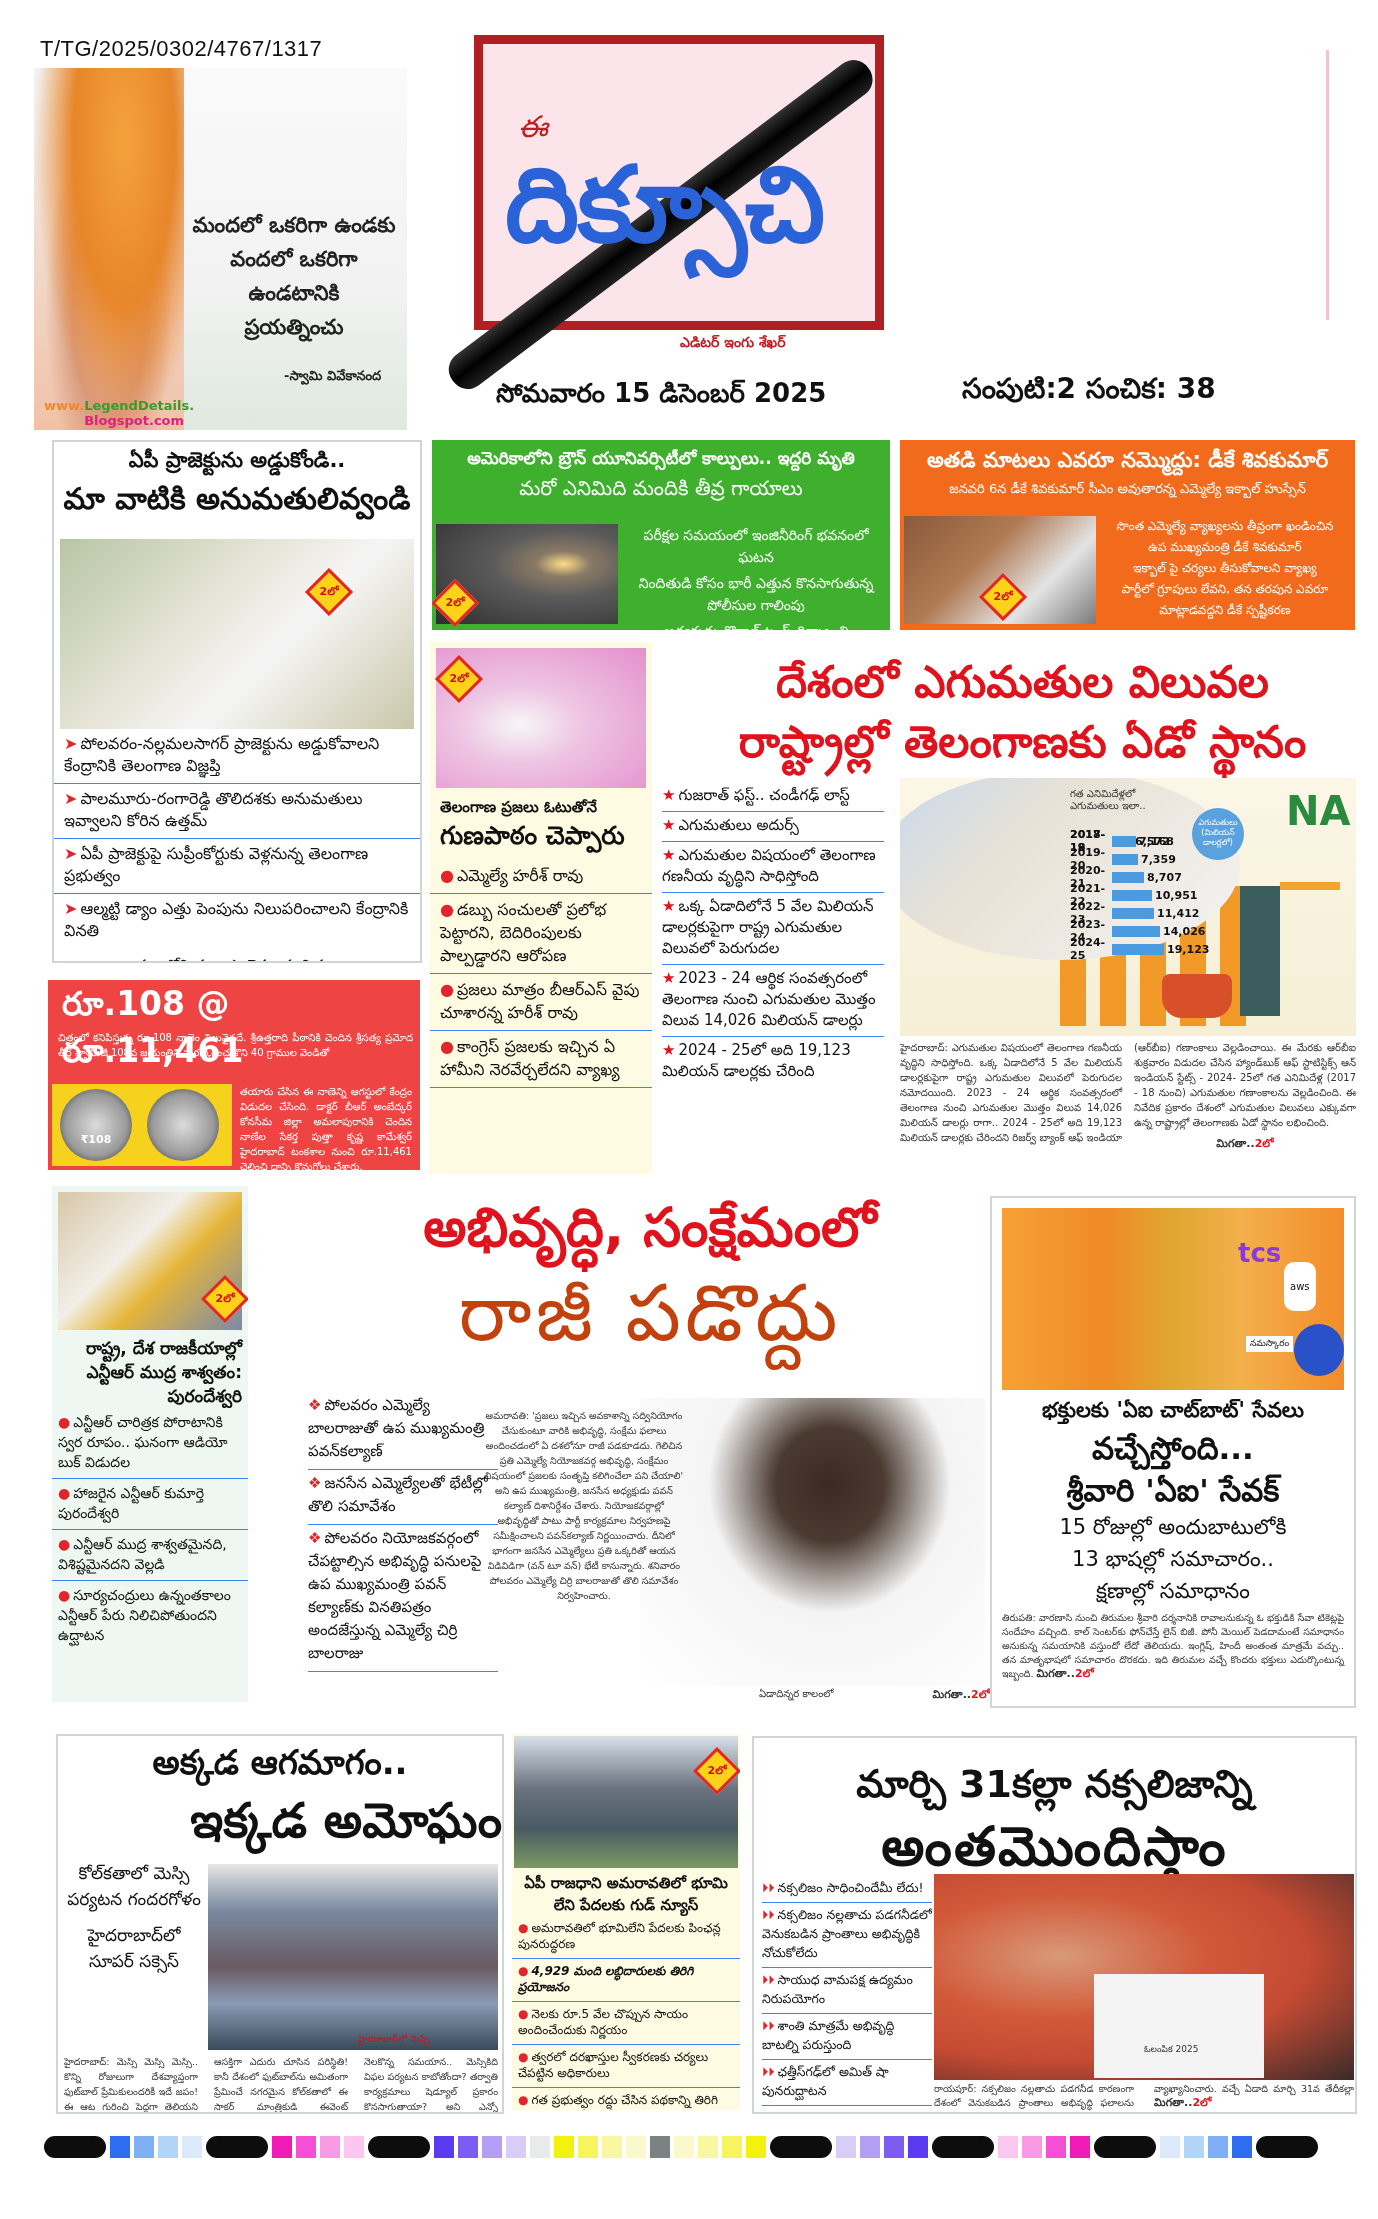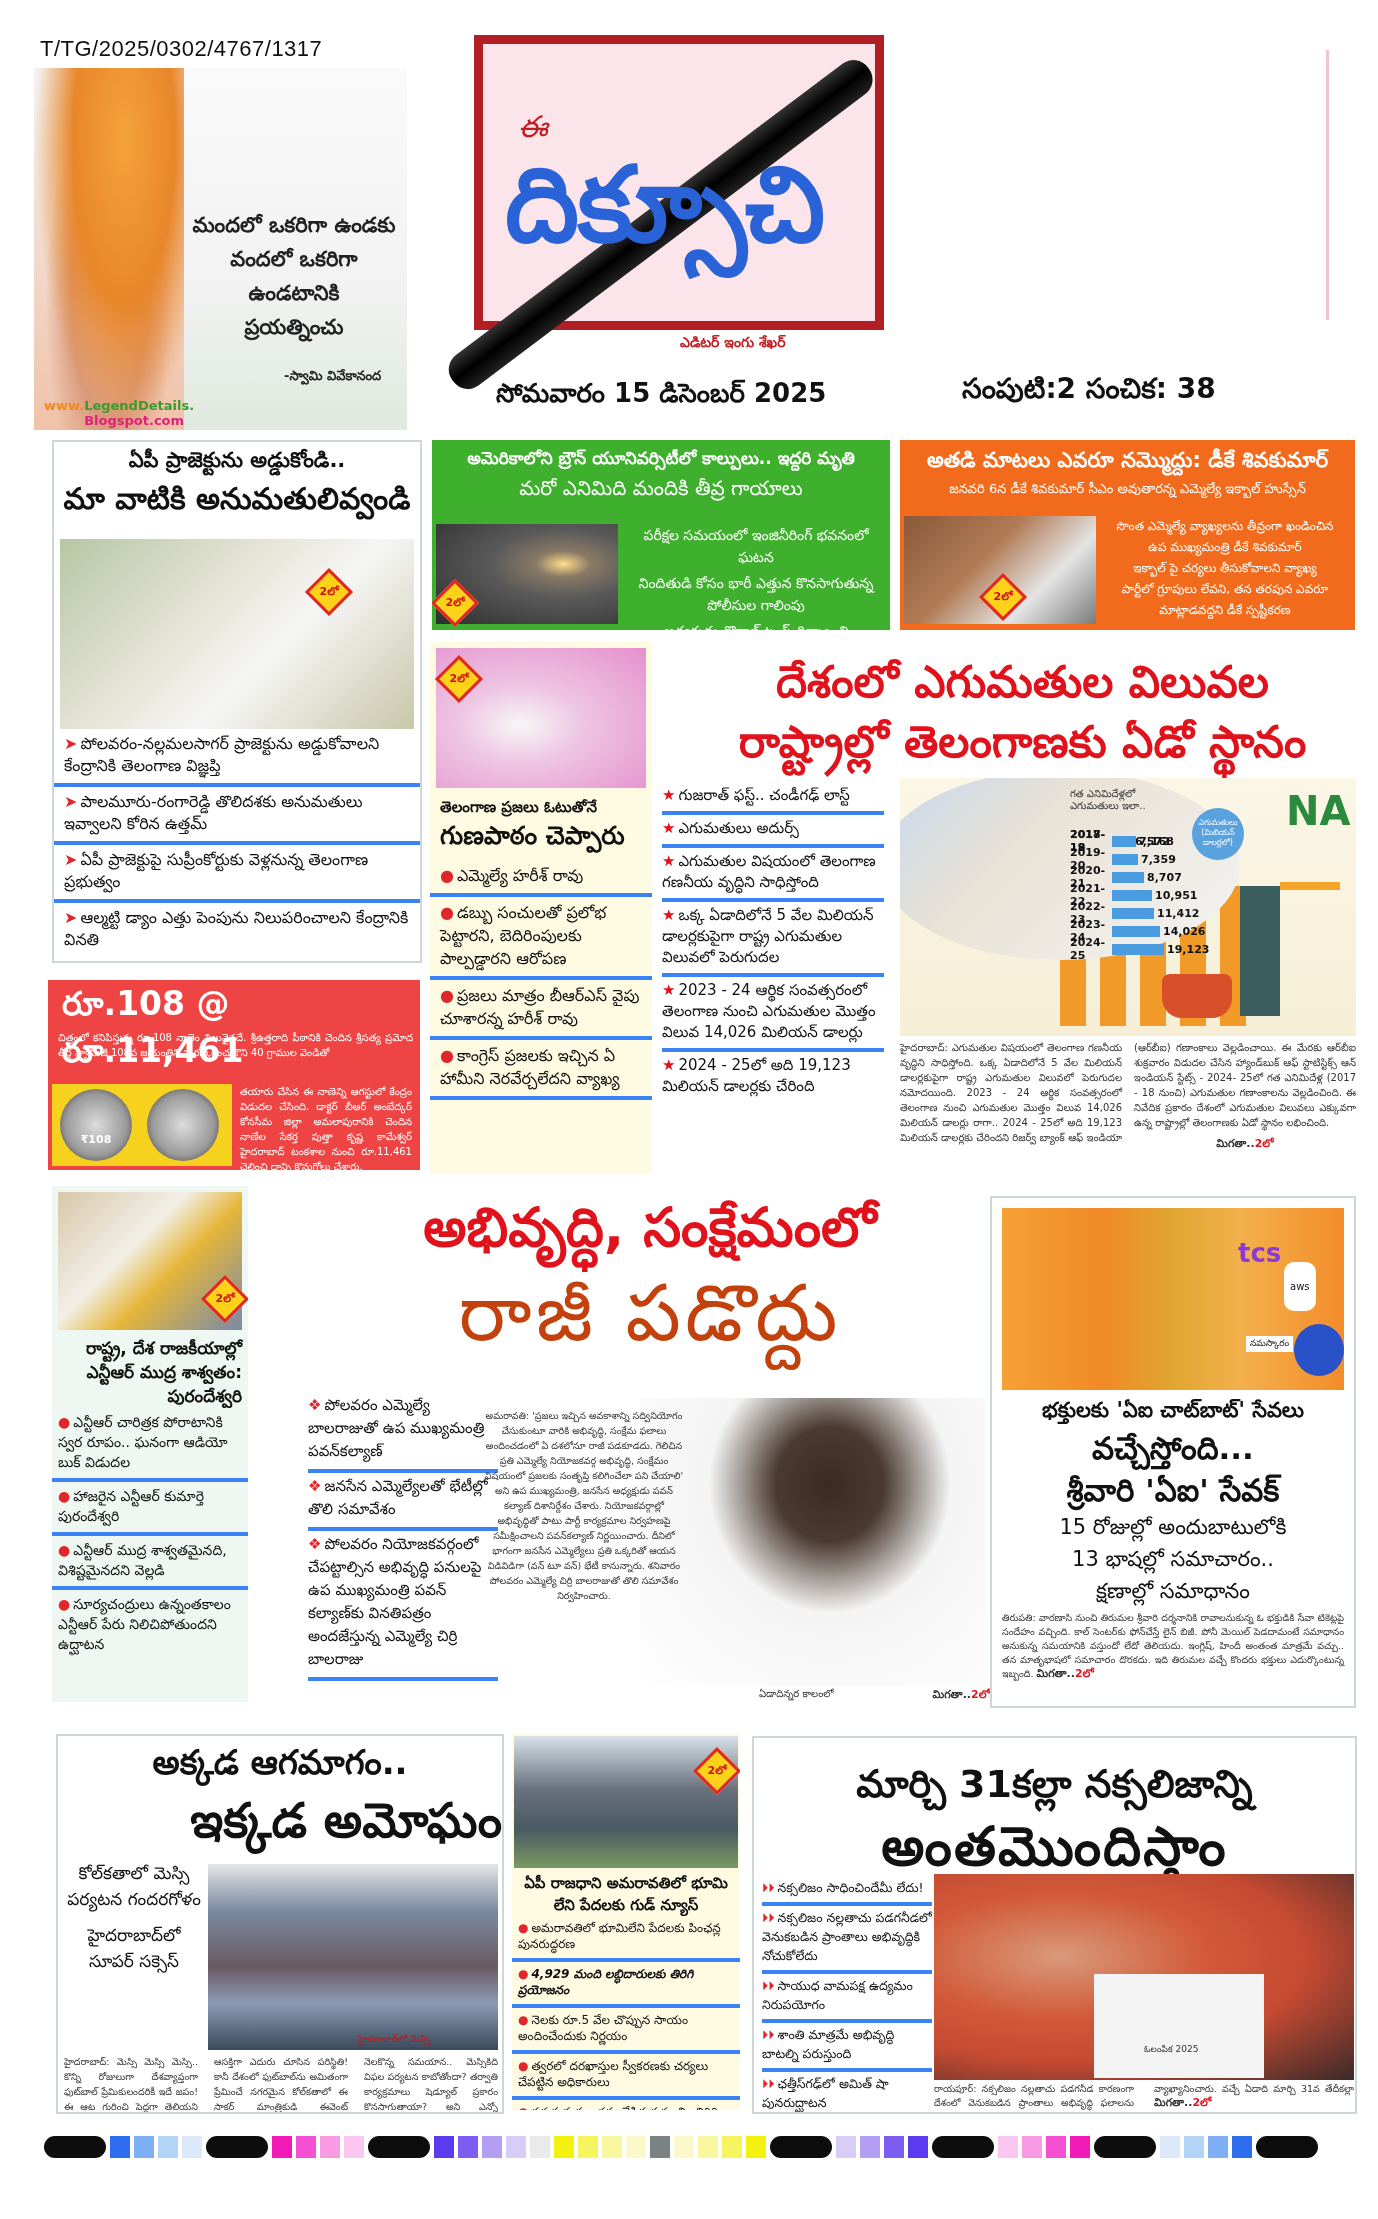--- a/index.html
+++ b/index.html
@@ -25,21 +25,21 @@
 
   .box { border: 2px solid #cfd6d6; }
   .panel { overflow: hidden; }
 
   
   .n1 { left: 52px; top: 440px; width: 370px; height: 523px; background: #fff; }
   .n1 .kicker { font-size: 21px; font-weight: bold; text-align: center; margin-top: 6px; }
   .n1 .headline { font-size: 30px; font-weight: bold; text-align: center; margin-top: 4px; }
   .photo { background: linear-gradient(135deg,#b7c6a4 0%,#e7e5d8 40%,#f5f5f5 60%,#c9c7a9 100%); position: relative; }
   .n1 .photo { margin: 16px 6px 0 6px; height: 190px; }
-  .bl { font-size: 16px; line-height: 22px; padding: 4px 10px 6px 10px; border-bottom: 4px solid #3b82f6; }
+  .bl { font-size: 16px; line-height: 22px; padding: 4px 10px 6px 10px; border-bottom: 1px solid #3b82f6; }
   .bl .mk { color: #e0262b; margin-right: 3px; }
   .n1 .foot { font-size: 16px; line-height: 24px; text-align: center; margin-top: 6px; }
   .badge { position: absolute; width: 34px; height: 34px; background: #ffd21a; border: 3px solid #e0262b; transform: rotate(45deg); }
   .badge span { display: block; transform: rotate(-45deg); font-size: 11px; font-weight: bold; color: #c11; text-align: center; line-height: 28px; }
 
   
   .green { left: 432px; top: 440px; width: 458px; height: 190px; background: #3fb02d; color: #fff; }
   .green .h1 { font-size: 17px; font-weight: bold; text-align: center; margin-top: 8px; }
   .green .h2 { font-size: 20px; text-align: center; margin-top: 4px; }
   .green .gun { left: 4px; top: 84px; width: 182px; height: 100px; background: radial-gradient(ellipse at 70% 40%, #ffdd88 0%, #8a7a66 15%, #5a5a5a 40%, #2e2e2e 100%); }

